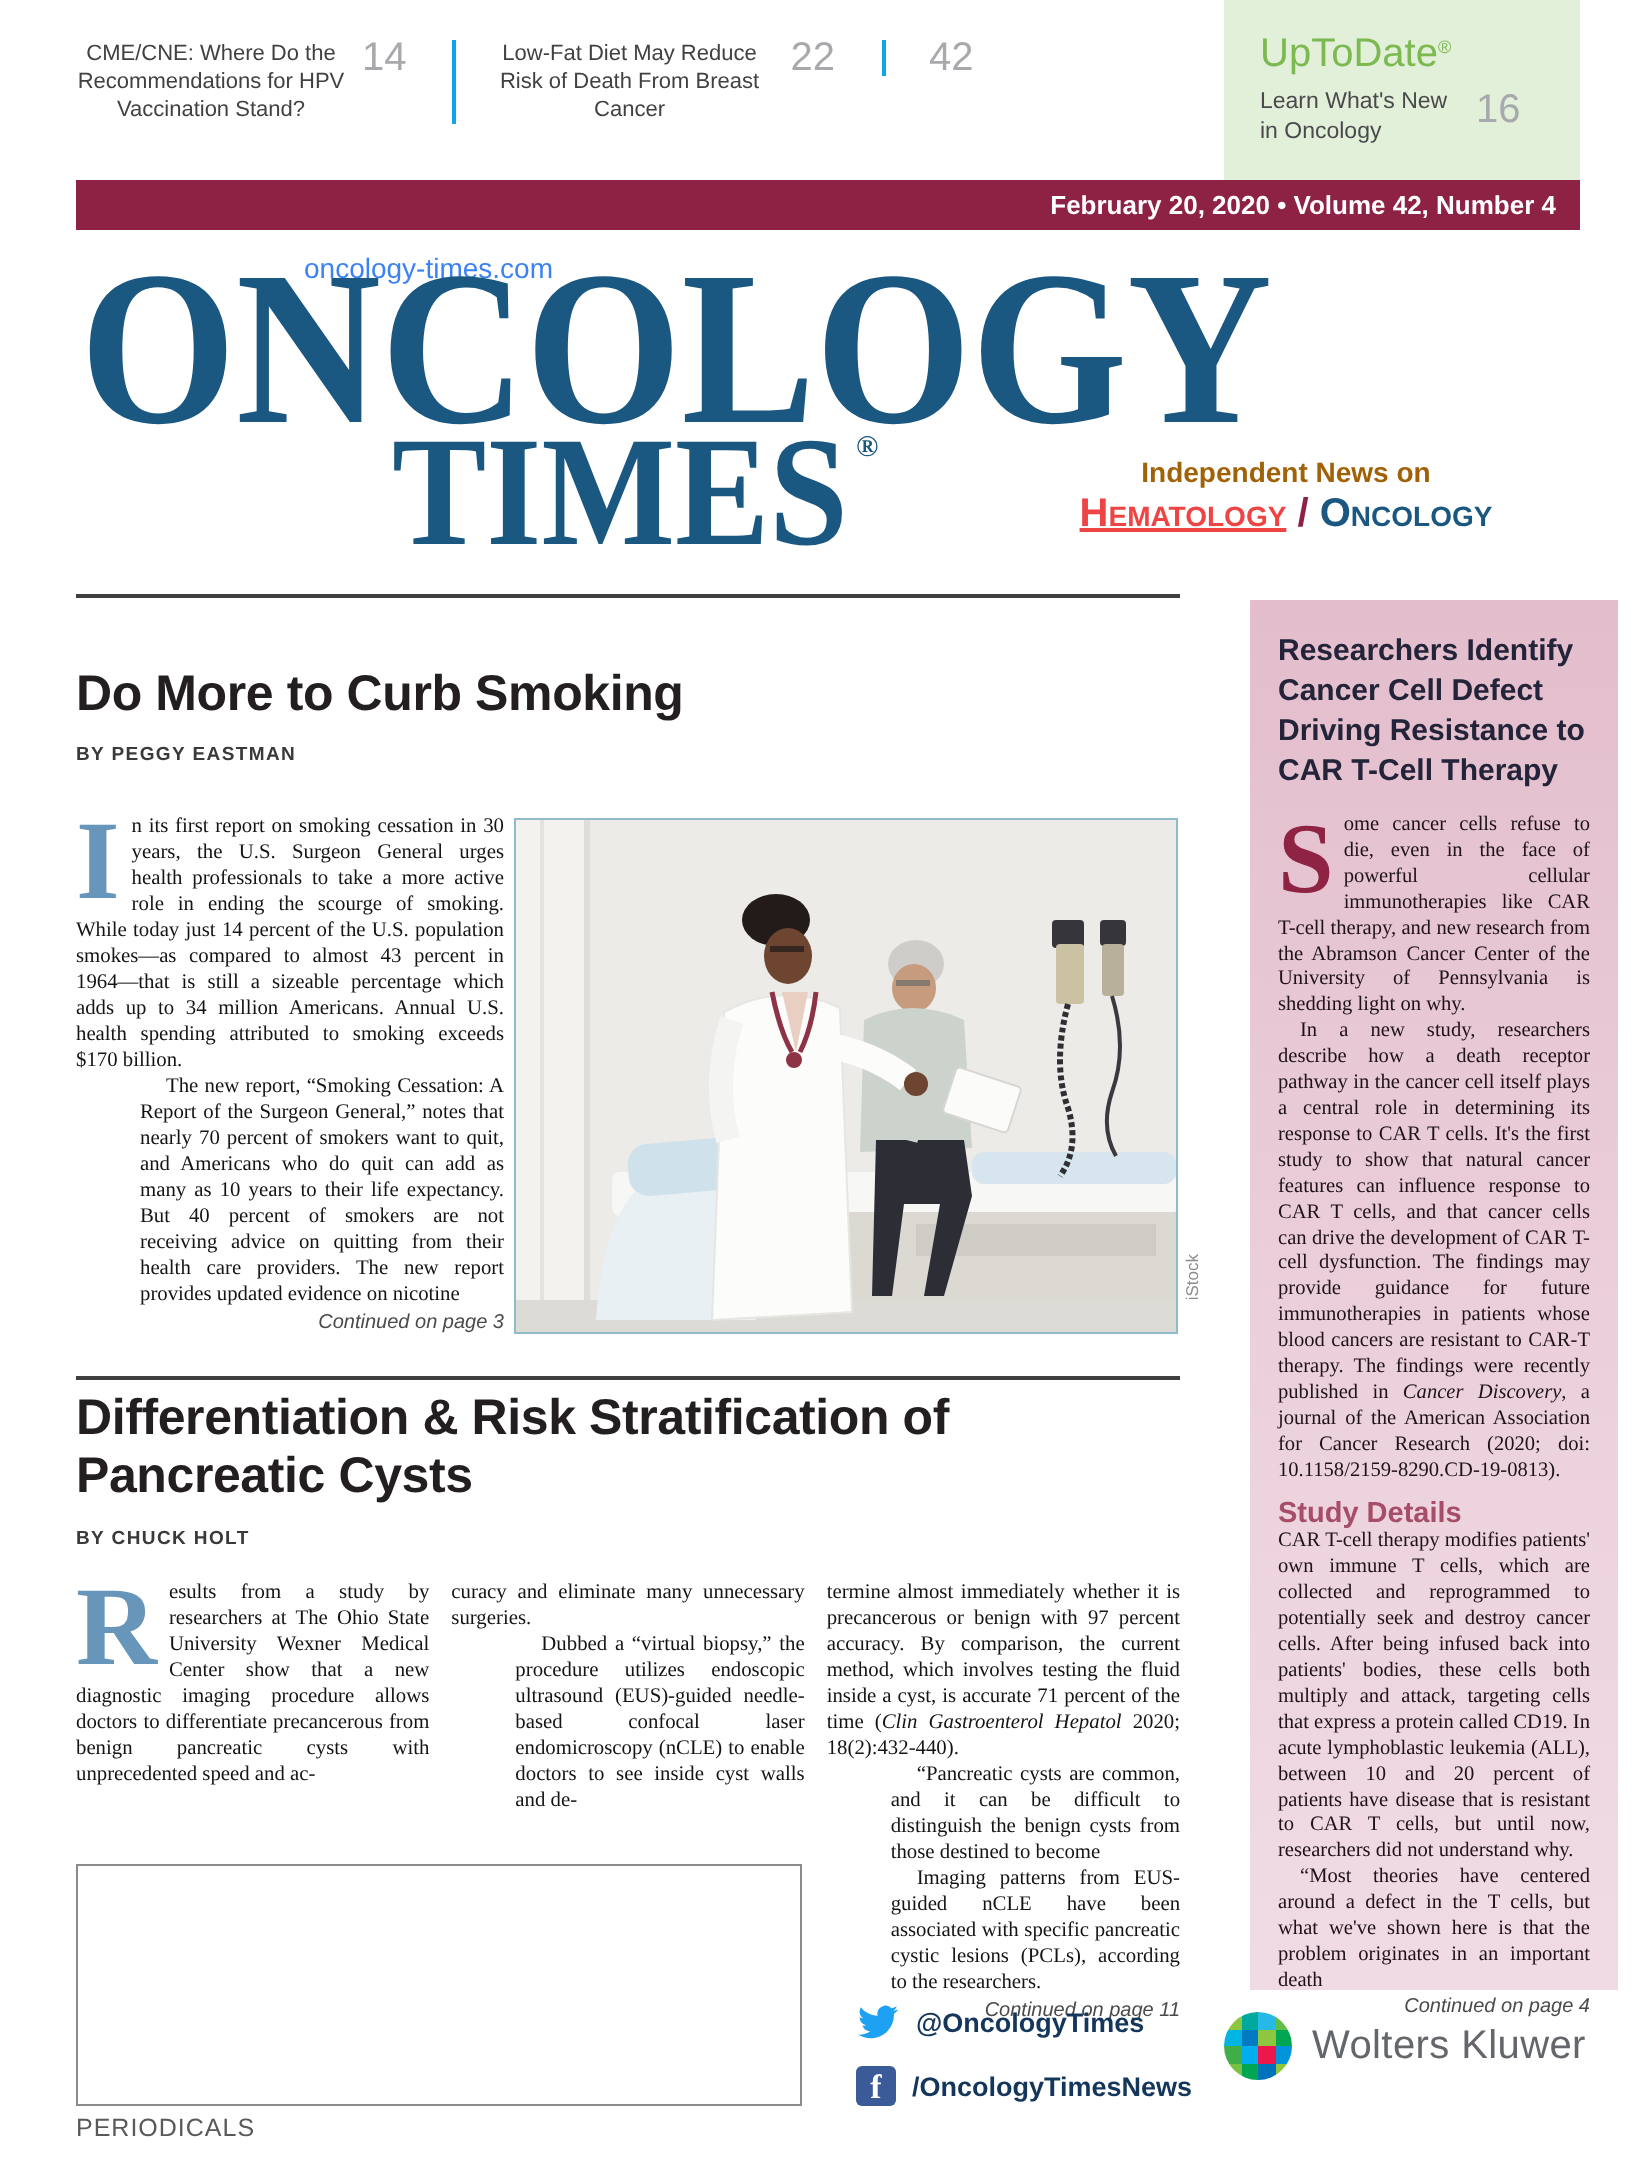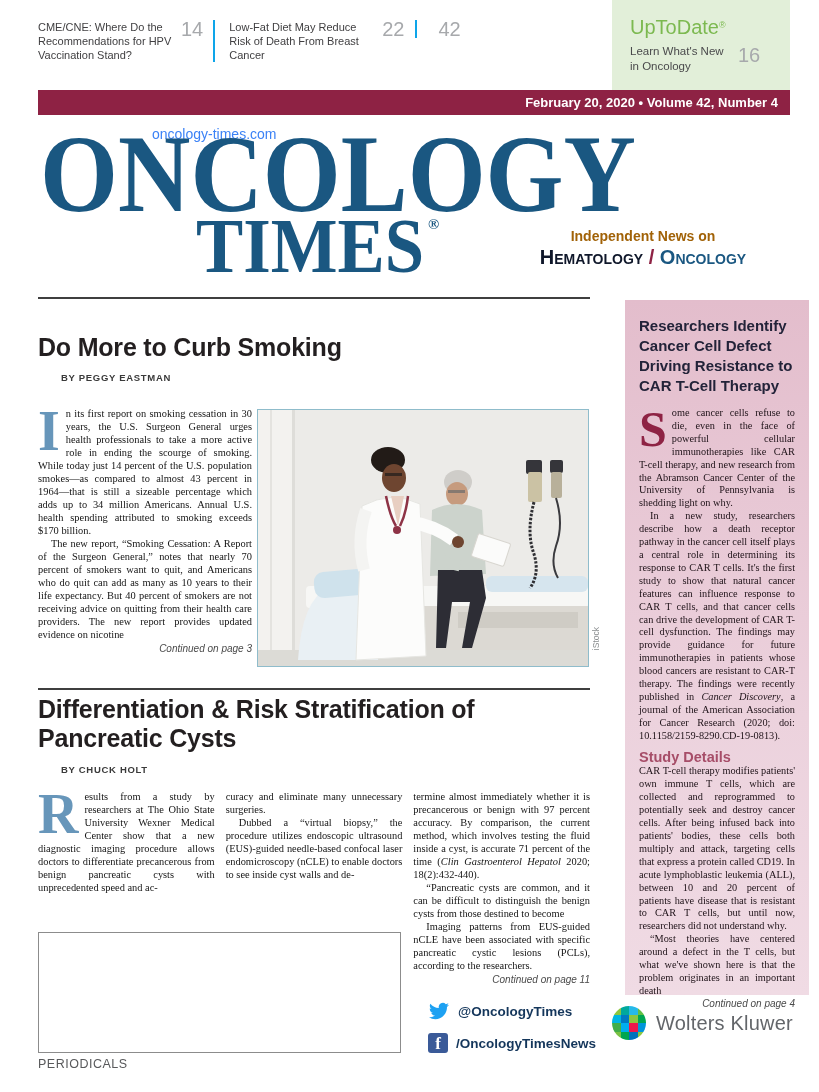--- a/index.html
+++ b/index.html
@@ -1,21 +1,21 @@
 <!DOCTYPE html>
 <html><head>
 <meta charset="utf-8">
 <style>
   * { margin:0; padding:0; box-sizing:border-box; }
   body { background:#fff; font-family:"Liberation Sans", sans-serif; }
   .page { position:relative; width:819px; height:1092px; background:#fff; overflow:hidden; margin:0 auto; }
 
   
   .teasers { position:absolute; left:38px; top:20px; display:flex; align-items:flex-start; }
-  .teaser { display:flex; align-items:flex-start; padding-right:10px; }
+  .teaser { display:flex; align-items:flex-start; padding-right:23px;text-align:center; }
   .teaser + .teaser { border-left:2px solid #0ea5e9; padding-left:14px; }
   .teaser-text { font-size:11px; line-height:14px; color:#414042; }
   .t1 .teaser-text { width:135px; }
   .t2 .teaser-text { width:145px; }
   .t3 .teaser-text { width:125px; }
   .teaser-page { font-size:20px; color:#a7a9ac; margin-left:8px; line-height:18px; }
 
   .uptodate { position:absolute; right:29px; top:0; width:178px; height:90px; background:#e2efd9; padding:16px 10px 16px 18px; }
   .utd-brand { font-size:20px; color:#7cb950; letter-spacing:0; }
   .utd-reg { font-size:9px; color:#7cb950; vertical-align:super; }
@@ -27,31 +27,31 @@
 
   
   .website { position:absolute; left:152px; top:126px; font-size:14px; color:#3b82f6; }
   .logo-onc { position:absolute; left:40px; top:126px; }
   .logo-onc text, .logo-times text { font-family:"Liberation Serif", serif; font-weight:bold; fill:#1a5781; }
   .logo-times { position:absolute; left:196px; top:210px; }
   .logo-reg { position:absolute; left:428px; top:216px; font-size:15px; font-weight:bold; color:#1a5781; font-family:"Liberation Serif", serif; }
   .indep { position:absolute; right:30px; top:228px; width:292px; text-align:center; }
   .indep-line1 { font-size:14px; font-weight:bold; color:#a16207; }
   .indep-line2 { font-size:20px; font-weight:bold; font-variant:small-caps; margin-top:2px; }
-  .hema { color:#0f172a; } .slash { color:#8e2244; } .onc2 { color:#1a5781; }
+  .hema { color:#ef4444;text-decoration:underline; } .slash { color:#8e2244; } .onc2 { color:#1a5781; }
 
   
   .rule { position:absolute; left:38px; width:552px; height:2px; background:#3f3f3f; }
   .headline { position:absolute; left:38px; width:580px; font-size:25px; font-weight:bold; color:#231f20; line-height:29px; letter-spacing:-0.2px; }
-  .byline { position:absolute; left:38px; font-size:9.5px; font-weight:bold; letter-spacing:0.7px; color:#3a3a3a;margin-left:23px; }
+  .byline { position:absolute; left:38px; font-size:9.5px; font-weight:bold; letter-spacing:0.7px; color:#3a3a3a; }
 
   
   .serif { font-family:"Liberation Serif", serif; font-size:10.4px; line-height:13px; color:#141414; text-align:justify; }
   .body1 { position:absolute; left:38px; top:407px; width:214px; }
-  .indent { text-indent:13px; }
+  .indent { text-indent:13px;margin-left:32px; }
   .dropcap { float:left; font-family:"Liberation Serif", serif; font-weight:bold; color:#6796ba; font-size:56px; line-height:44px; margin:2px 6px 0 0; }
   .continued { font-style:italic; font-family:"Liberation Sans", sans-serif; font-size:10px; color:#4a4a4a; text-align:right; margin-top:1px; }
 
   .photo { position:absolute; left:257px; top:409px; width:332px; height:258px; border:1px solid #8fbccb; background:#ecebe8; }
   .istock { position:absolute; left:591px; top:627px; font-size:8.5px; color:#8a8d8f; writing-mode:vertical-rl; transform:rotate(180deg); }
 
   .cols { position:absolute; left:38px; top:790px; width:552px; display:flex; gap:11px; }
   .col { width:177px; }
 
   .labelbox { position:absolute; left:38px; top:932px; width:363px; height:121px; border:1px solid #8c8c8c; background:#fff; }

